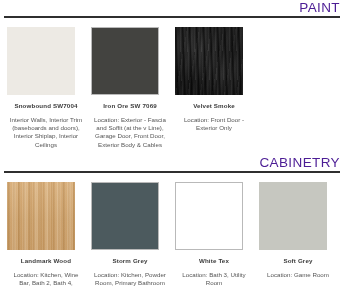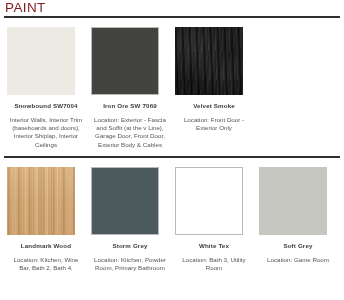--- a/index.html
+++ b/index.html
@@ -23,24 +23,25 @@
   }
 
   
   .section {
     width: 100%;
   }
   .section-header {
     font-size: 13.5px;
     letter-spacing: 0.4px;
     font-weight: 400;
-    color: #7f1d1d;
+    color: #4c1d95;
     line-height: 15px;
     padding-left: 1px;
     white-space: nowrap;
+    text-align: right;
   }
   .section-rule {
     height: 2px;
     background: #2f2f2f;
     width: 100%;
     margin-top: 1px;
   }
 
   
   .cards {
@@ -155,20 +156,21 @@
         <div class="swatch-name"></div>
         <div class="swatch-desc"></div>
       </div>
 
     </div>
   </div>
 
   <div class="spacer-paint"></div>
 
   <div class="section">
+    <div class="section-header">CABINETRY</div>
     <div class="section-rule"></div>
 
     <div class="cards">
 
       <div class="card">
         <div class="swatch wood"></div>
         <div class="swatch-name">Landmark Wood</div>
         <div class="swatch-desc">Location: Kitchen, Wine Bar, Bath 2, Bath 4,</div>
       </div>
 

